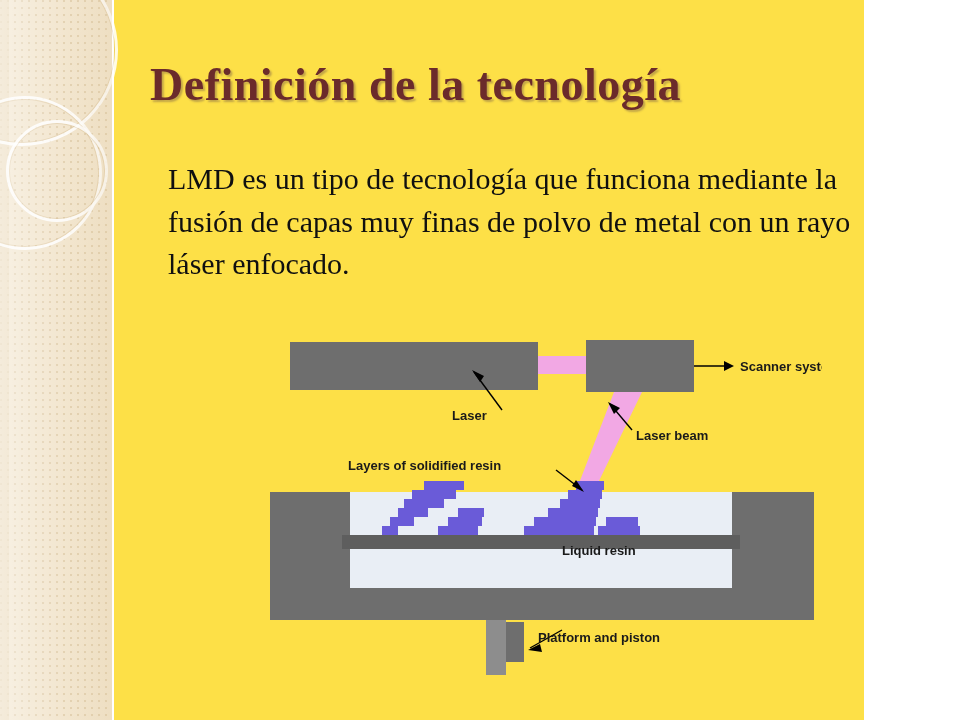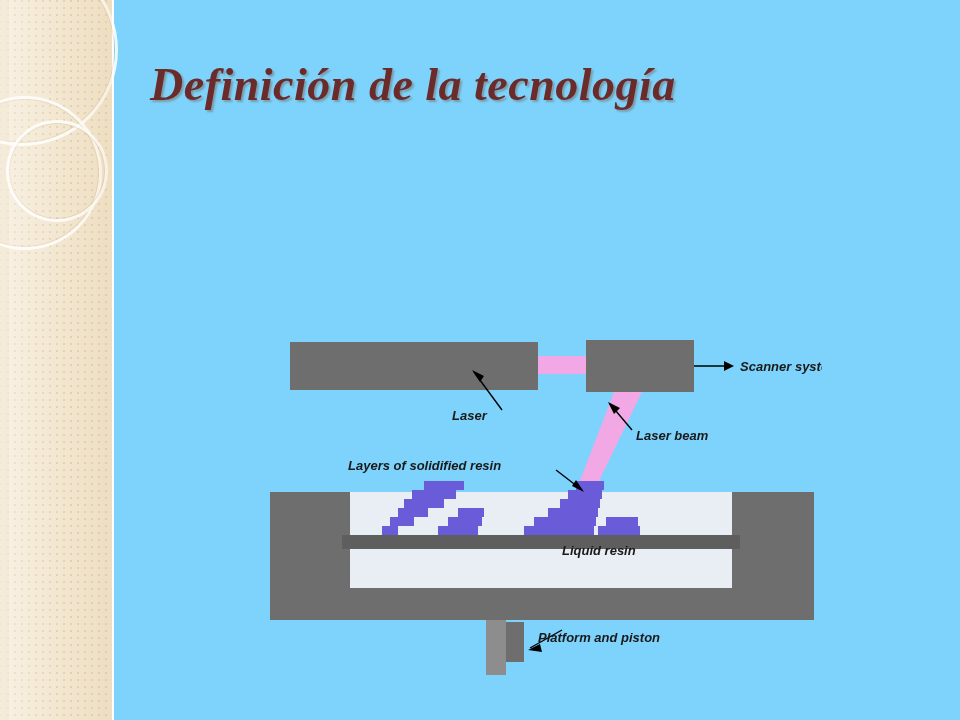--- a/index.html
+++ b/index.html
@@ -8,25 +8,24 @@
   }
   body {
     width: 960px;
     height: 720px;
     overflow: hidden;
     background: #ffffff;
     font-family: "Liberation Serif", serif;
   }
   .slide {
     position: relative;
-    width: 960px;
+    width: 864px;
     height: 720px;
-    background: #7dd3fc;
+    background: #fde047;
     overflow: hidden;
-    font-style: italic;
   }
 
   
   .left-band {
     position: absolute;
     left: 0; top: 0;
     width: 112px;
     height: 720px;
     background:
       radial-gradient(circle at 1px 1px, rgba(190,160,110,0.30) 1px, rgba(0,0,0,0) 1.6px);
@@ -100,20 +99,21 @@
 
   <div class="left-band">
     <div class="band-edge"></div>
     <div class="band-ring ring-a"></div>
     <div class="band-ring ring-b"></div>
     <div class="band-ring ring-c"></div>
   </div>
 
   <div class="title">Definición de la tecnología</div>
 
+  <div class="body-text">LMD es un tipo de tecnología que funciona mediante la fusión de capas muy finas de polvo de metal con un rayo láser enfocado.</div>
 
   <div class="figure">
     <svg width="560" height="345" viewBox="0 0 560 345" xmlns="http://www.w3.org/2000/svg">
 
       <rect x="28" y="12" width="248" height="48" fill="#6e6e6e"></rect>
 
       <rect x="276" y="26" width="48" height="18" fill="#f2a8e4"></rect>
 
       <rect x="324" y="10" width="108" height="52" fill="#6e6e6e"></rect>
 

